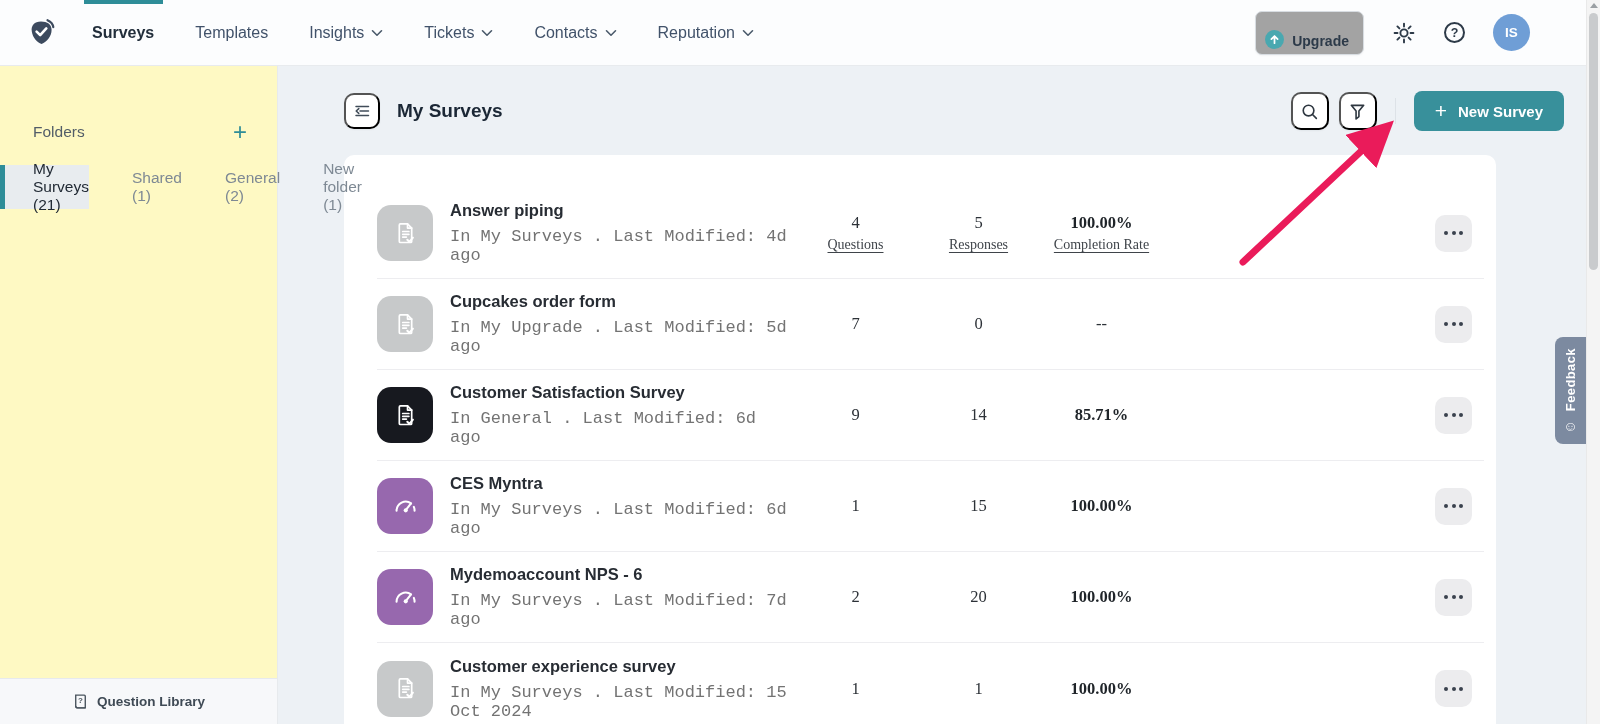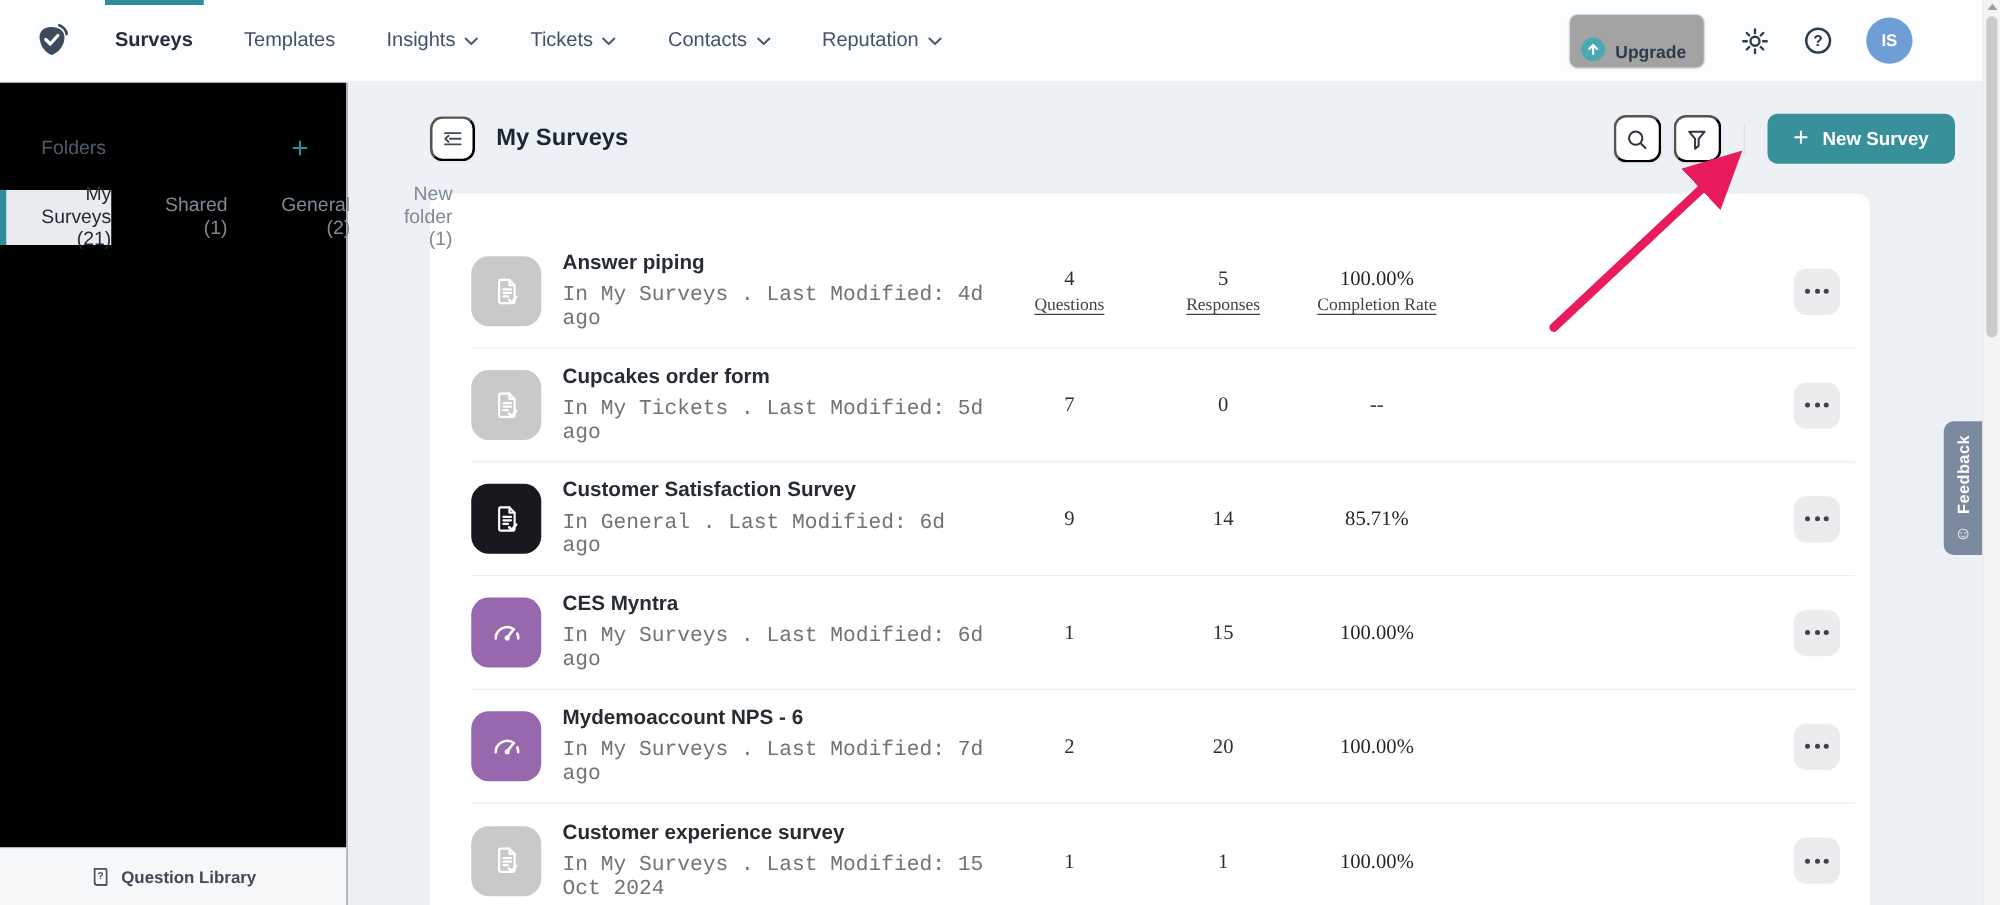--- a/index.html
+++ b/index.html
@@ -27,22 +27,22 @@
     display:flex; align-items:flex-end; gap:8px;
     background:#a3a3a3; border:1px solid #d8dde2; border-radius:7px;
     padding:18px 14px 5px 9px; font-size:14px; font-weight:700; color:#2c3a49;
     box-shadow:0 1px 2px rgba(0,0,0,0.04); cursor:pointer;
   }
   .up-circle { width:19px; height:19px; border-radius:50%; background:#49a8b0; display:flex; align-items:center; justify-content:center; }
   .help-circle { width:21px; height:21px; border-radius:50%; border:2px solid #2d3a48; display:flex; align-items:center; justify-content:center; font-size:12.5px; font-weight:700; color:#2d3a48; }
   .avatar { width:37px; height:37px; border-radius:50%; background:#6f9ed6; color:#fff; font-weight:700; font-size:13.5px; display:flex; align-items:center; justify-content:center; cursor:pointer; }
   
   .sidebar {
-    position:absolute; top:50px; left:0; bottom:0; width:278px;
-    background:#000000; border-right:1px solid #e7eaed; z-index:20;text-align:right;
+    position:absolute; top:63px; left:0; bottom:0; width:278px;
+    background:#fef9c3; border-right:1px solid #e7eaed; z-index:20;
   }
   .folders-header { display:flex; align-items:center; justify-content:space-between; padding:0 30px 0 33px; margin-top:60px; }
   .folders-title { font-size:15.5px; color:#525d68; }
   .folder-plus { font-size:24px; font-weight:300; color:#2e8d98; cursor:pointer; line-height:18px; }
   .side-list { margin-top:24px; display:flex; gap:5px; }
   .side-item { height:44px; display:flex; align-items:center; padding-left:33px; font-size:15.5px; color:#7e8994; cursor:pointer; border-left:5px solid transparent; }
   .side-item.active { background:#e8ecef; color:#222b35; border-left-color:#2e8d98; padding-left:28px; }
   .sidebar-footer {
     position:absolute; left:0; right:0; bottom:0; height:46px;
     border-top:1px solid #e7eaed; background:#f7f8fa;
@@ -77,21 +77,21 @@
   .row-main { width:417px; display:flex; align-items:center; gap:17px; flex:none; }
   .srv-icon { width:56px; height:56px; border-radius:14px; display:flex; align-items:center; justify-content:center; flex:none; }
   .srv-icon.gray { background:#c7c9ca; }
   .srv-icon.dark { background:#17191f; }
   .srv-icon.purple { background:#9768ae; }
   .srv-title { font-size:16.5px; font-weight:700; color:#272c33; margin-bottom:7px; }
   .srv-meta { font-size:17px; color:#737373;font-family:Liberation Mono, monospace; }
   .stats { display:flex; flex:none; }
   .stat-col { width:123px; display:flex; flex-direction:column; align-items:center; gap:4px; }
   .stat-num { font-family:"Liberation Serif", serif; font-size:16.5px; color:#2c3137; }
-  .stat-num.bold { font-weight:400; color:#1f2429; }
+  .stat-num.bold { font-weight:700; color:#1f2429; }
   .stat-label { font-family:Liberation Serif, serif; font-size:14px; color:#3f444a; text-decoration:underline; text-underline-offset:3px; cursor:pointer; }
   .menu-btn {
     margin-left:auto; margin-right:12px; width:37px; height:37px; border-radius:10px;
     background:#ececee; border:none; display:flex; align-items:center; justify-content:center; gap:3.5px; cursor:pointer; flex:none;
   }
   .menu-dot { width:4px; height:4px; border-radius:50%; background:#3a424d; }
   
   .arrow-overlay { position:absolute; inset:0; z-index:55; pointer-events:none; }
   .feedback-tab {
     position:absolute; right:14px; top:337px; width:31px; height:107px;
@@ -281,21 +281,21 @@
           <path d="M13.8 3.5 v3.7 h3.7"></path>
           <line x1="9.5" y1="10.2" x2="15" y2="10.2"></line>
           <line x1="9.5" y1="12.7" x2="15" y2="12.7"></line>
           <line x1="9.5" y1="15.2" x2="12.8" y2="15.2"></line>
           <path d="M13.6 17.6 l1.8 1.8 3.2 -3.7" stroke-width="1.8"></path>
         </svg>
 
       </span>
       <div>
         <div class="srv-title">Cupcakes order form</div>
-        <div class="srv-meta">In My Tickets . Last Modified: 5d ago</div>
+        <div class="srv-meta">In My Upgrade . Last Modified: 5d ago</div>
       </div>
     </div>
     <div class="stats">
       <div class="stat-col">
         <span class="stat-num">7</span>
 
       </div>
       <div class="stat-col">
         <span class="stat-num">0</span>
 

